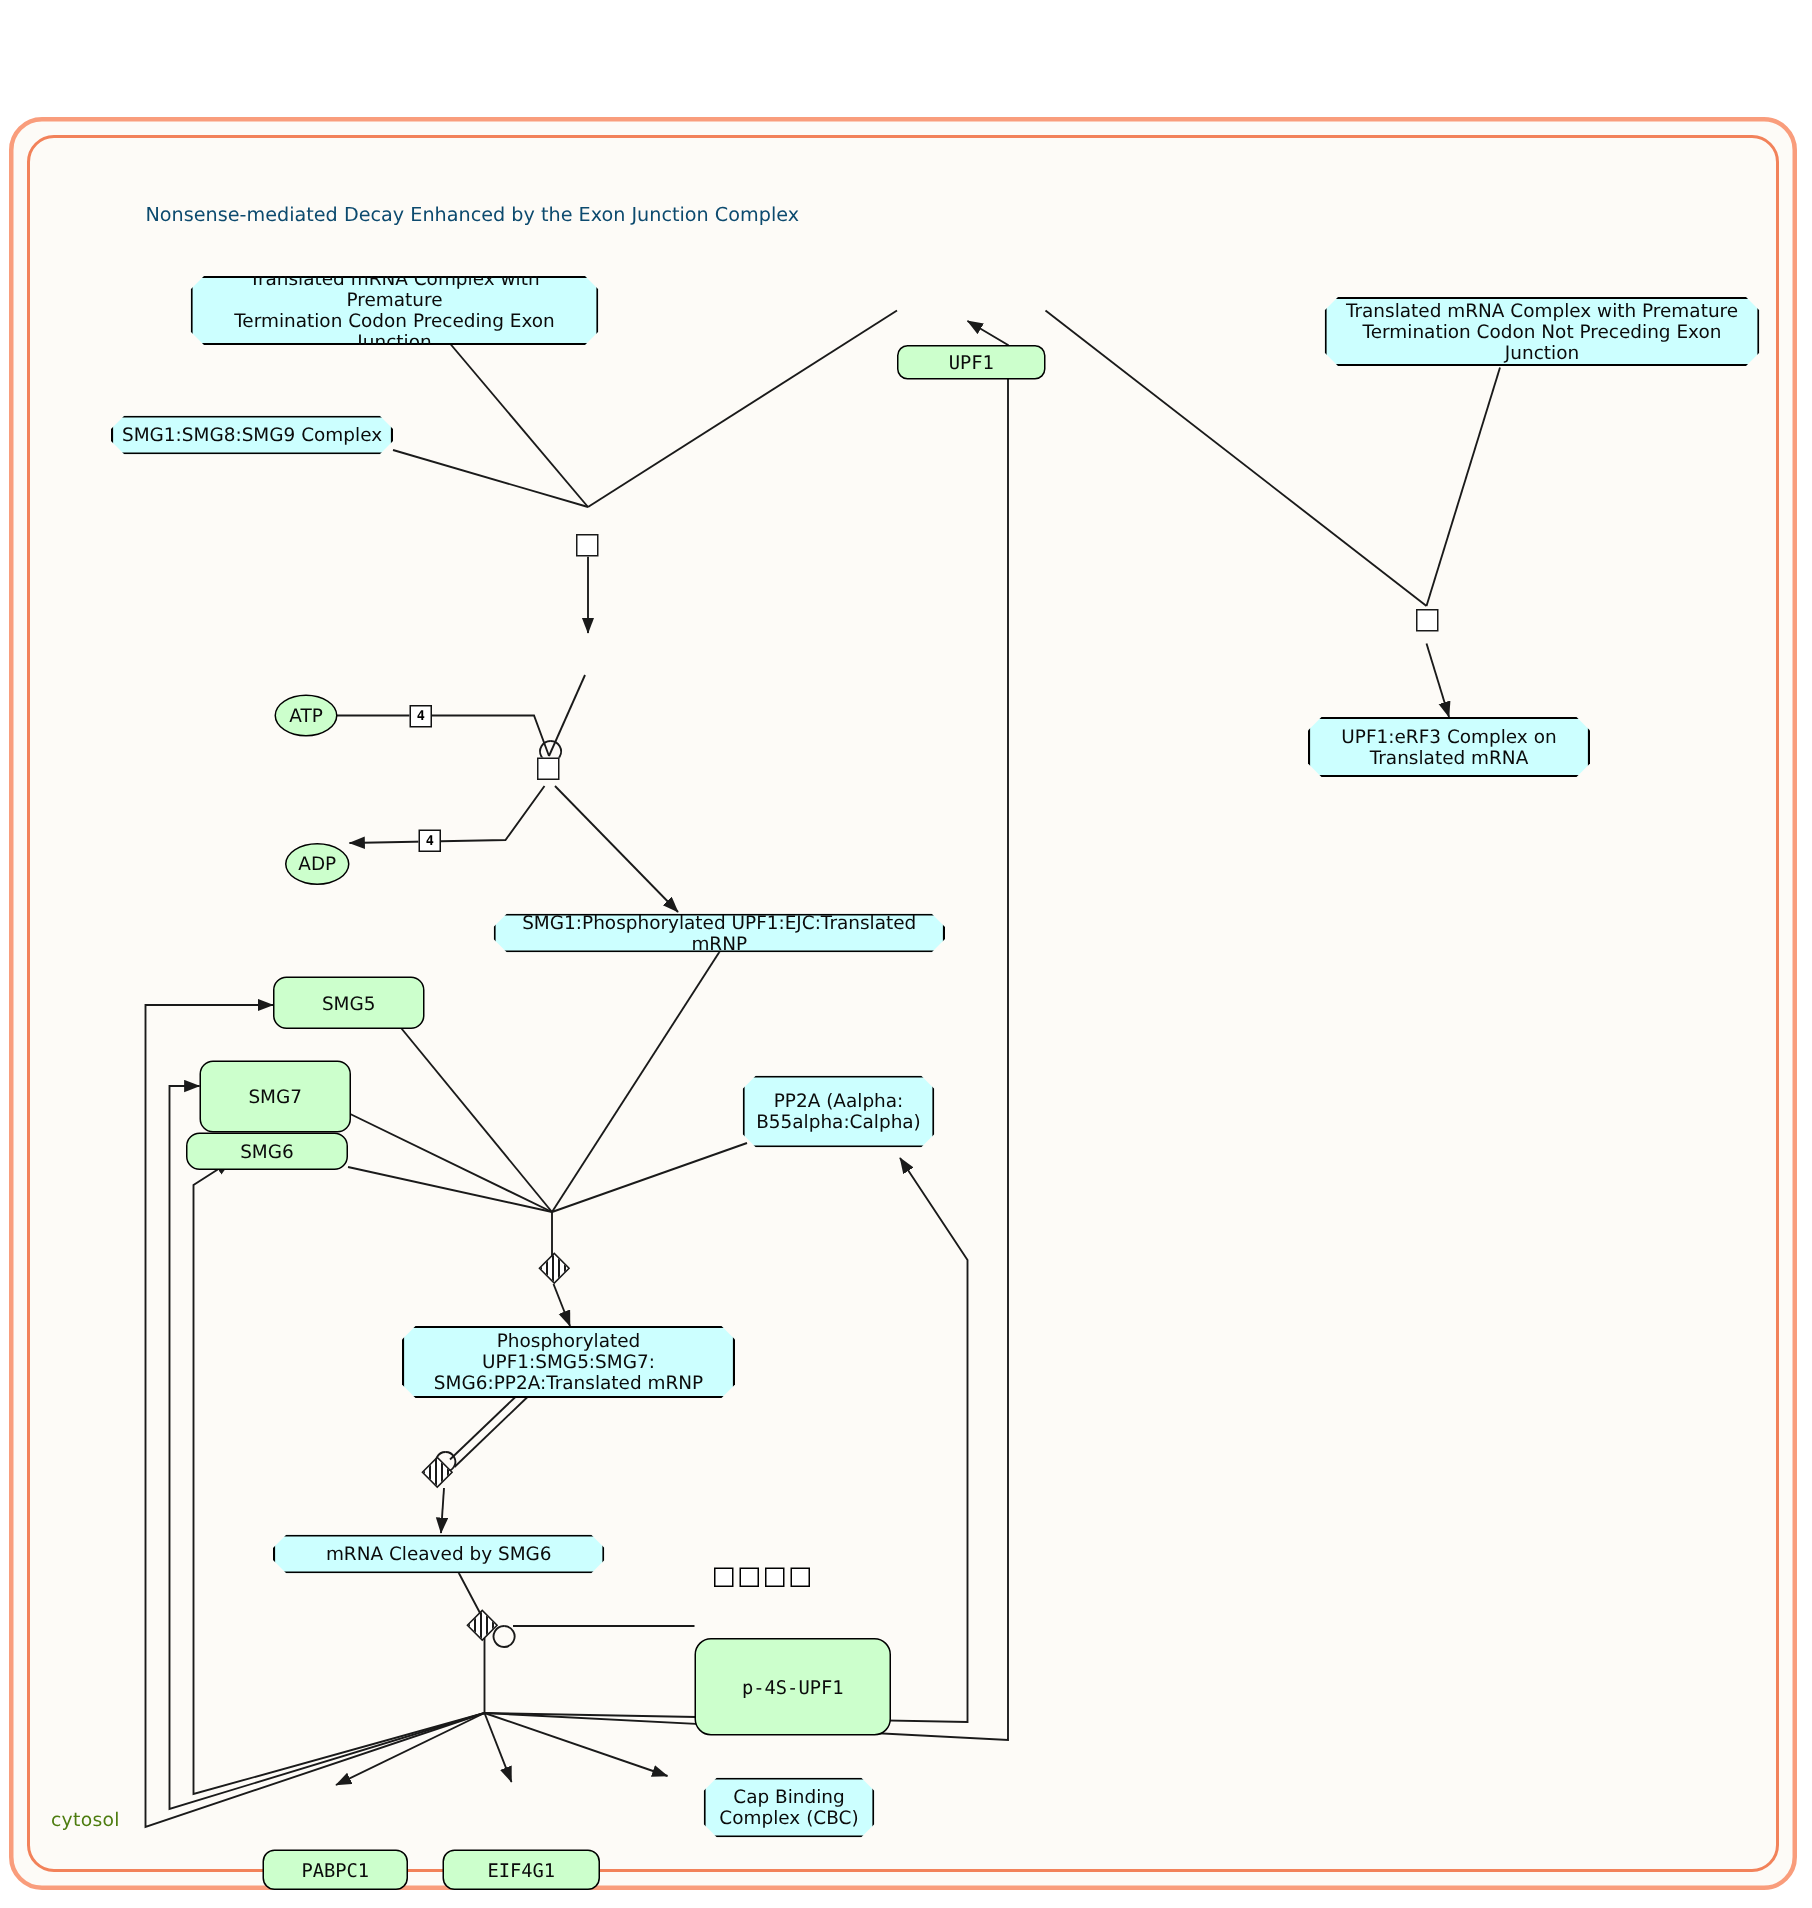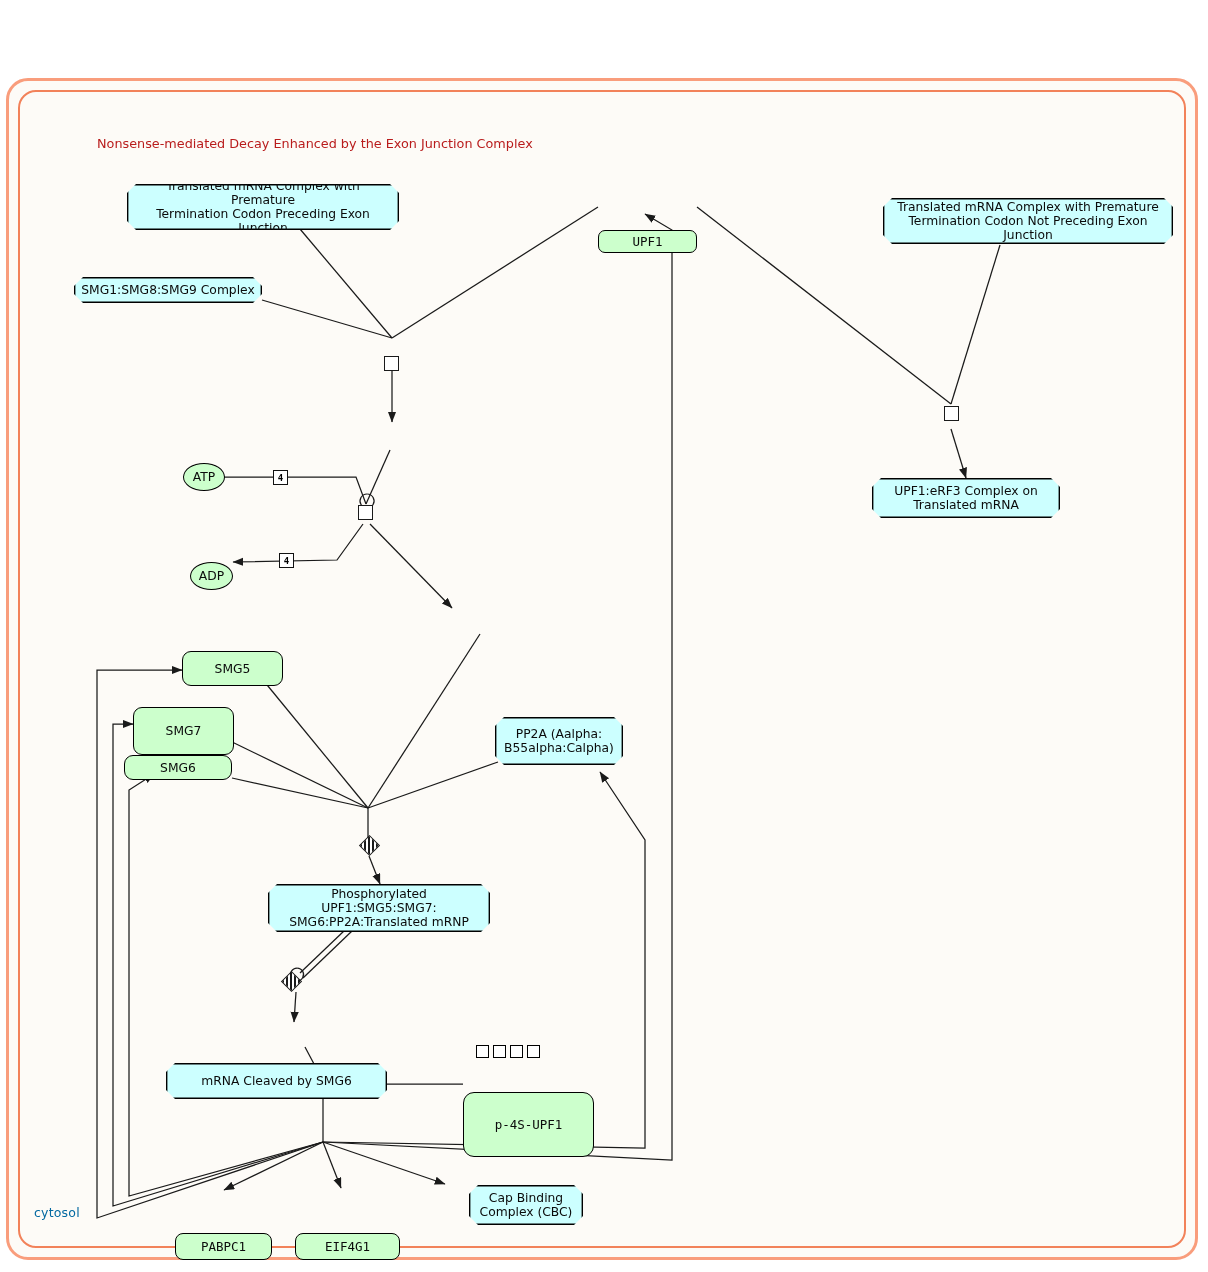--- a/index.html
+++ b/index.html
@@ -11,26 +11,26 @@
     position:absolute;left:6px;top:78px;width:1192px;height:1182px;
     border:3px solid #f99d7c;border-radius:22px;background:#fdfbf7;
     box-sizing:border-box;
   }
   .compartment-inner{
     position:absolute;left:18px;top:90px;width:1168px;height:1158px;
     border:2px solid #f2825a;border-radius:18px;background:transparent;
     box-sizing:border-box;
   }
   .compartment-label{
-    position:absolute;left:34px;top:1205px;font-size:12.5px;color:#0369a1;
+    position:absolute;left:34px;top:1205px;font-size:12.5px;color:#4d7c0f;
     letter-spacing:.2px;
   }
 
   
-  .section-title{position:absolute;font-size:12.8px;color:#b91c1c;white-space:nowrap;}
+  .section-title{position:absolute;font-size:12.8px;color:#0c4a6e;white-space:nowrap;}
 
   
   #edges{position:absolute;left:0;top:0;width:1208px;height:1272px;}
 
   
   .node{
     position:absolute;box-sizing:border-box;
     display:flex;align-items:center;justify-content:center;text-align:center;
     font-size:12.3px;line-height:14px;color:#0b0b0b;
     border:1.4px solid #000;
@@ -170,20 +170,23 @@
 
   <div class="node small-mol" style="left:190px;top:562px;width:43px;height:28px;">
     <span>ADP</span>
   </div>
 
   <div class="node entity" style="left:872px;top:478px;width:188px;height:40px;flex-direction:column;">
     <span>UPF1:eRF3 Complex on</span>
     <span>Translated mRNA</span>
   </div>
 
+  <div class="node entity" style="left:329px;top:609px;width:301px;height:26px;">
+    <span>SMG1:Phosphorylated UPF1:EJC:Translated mRNP</span>
+  </div>
 
   <div class="node protein" style="left:182px;top:651px;width:101px;height:35px;">
     <span>SMG5</span>
   </div>
 
   <div class="node protein" style="left:133px;top:707px;width:101px;height:48px;">
     <span>SMG7</span>
   </div>
 
   <div class="node protein" style="left:124px;top:755px;width:108px;height:25px;">
@@ -193,21 +196,21 @@
   <div class="node entity" style="left:495px;top:717px;width:128px;height:48px;flex-direction:column;">
     <span>PP2A (Aalpha:</span>
     <span>B55alpha:Calpha)</span>
   </div>
 
   <div class="node entity" style="left:268px;top:884px;width:222px;height:48px;flex-direction:column;">
     <span>Phosphorylated UPF1:SMG5:SMG7:</span>
     <span>SMG6:PP2A:Translated mRNP</span>
   </div>
 
-  <div class="node entity" style="left:166px;top:1023px;width:221px;height:36px;margin-top:40px;">
+  <div class="node entity" style="left:182px;top:1023px;width:221px;height:26px;">
     <span>mRNA Cleaved by SMG6</span>
   </div>
 
   <div class="phos-row" style="left:476px;top:1045px;">
     <span class="phos"></span>
     <span class="phos"></span>
     <span class="phos"></span>
     <span class="phos"></span>
   </div>
   <div class="node protein mono" style="left:463px;top:1052px;width:131px;height:65px;border-radius:11px;">

